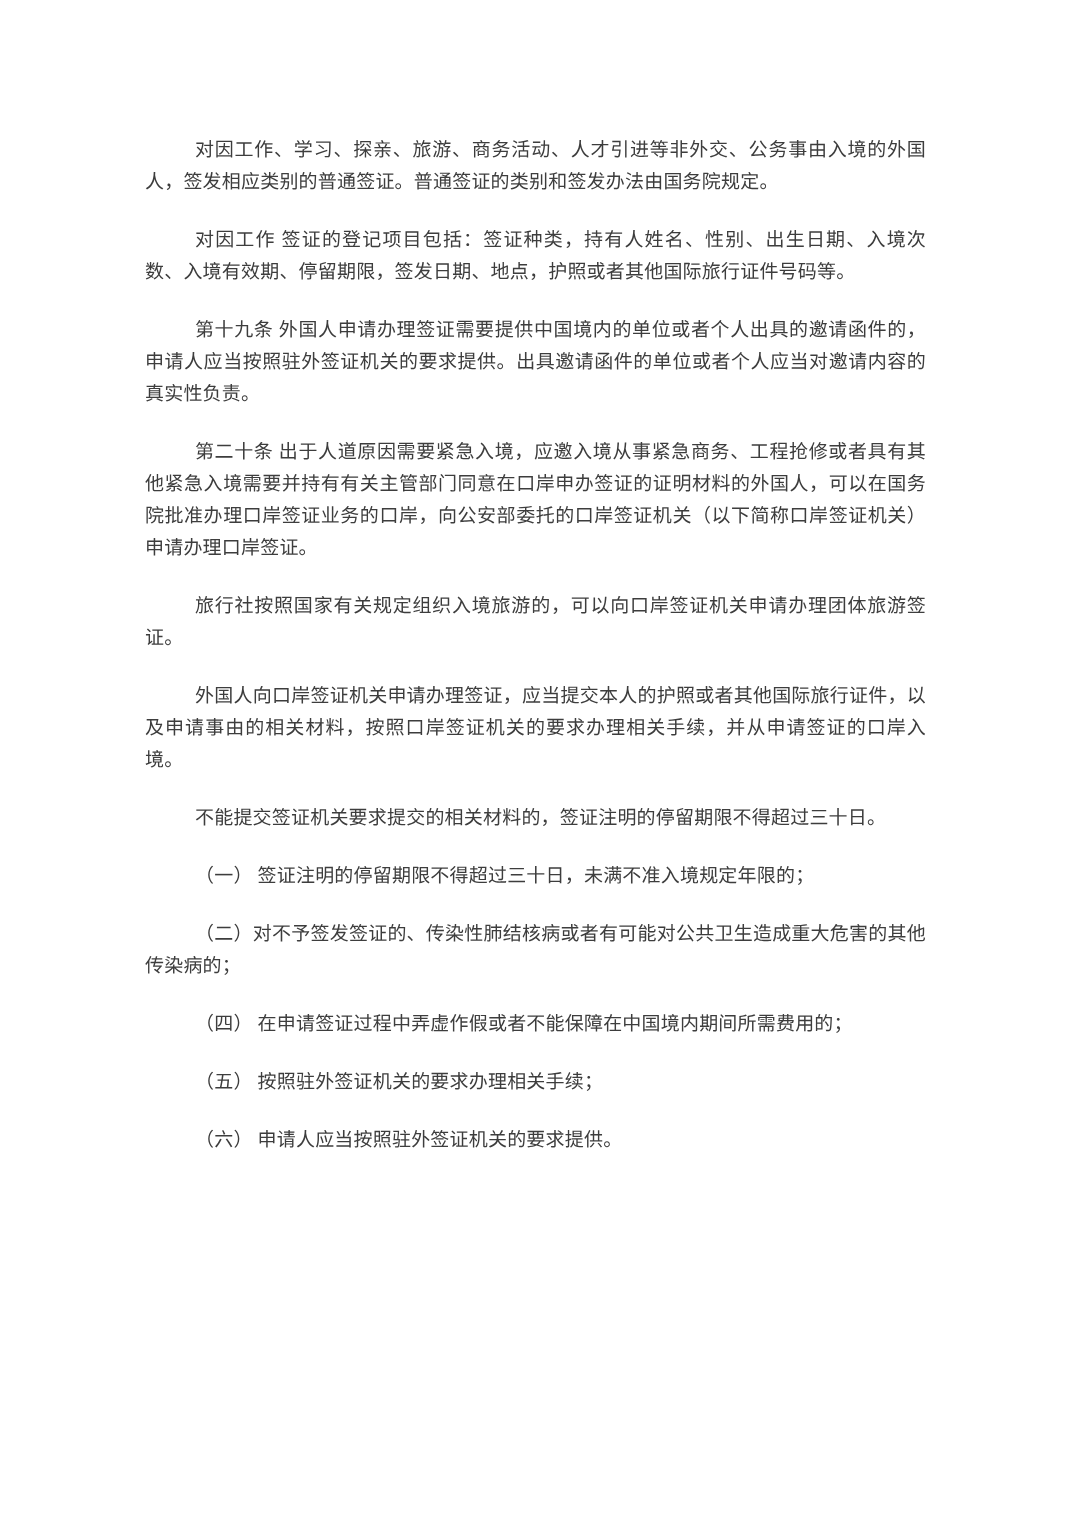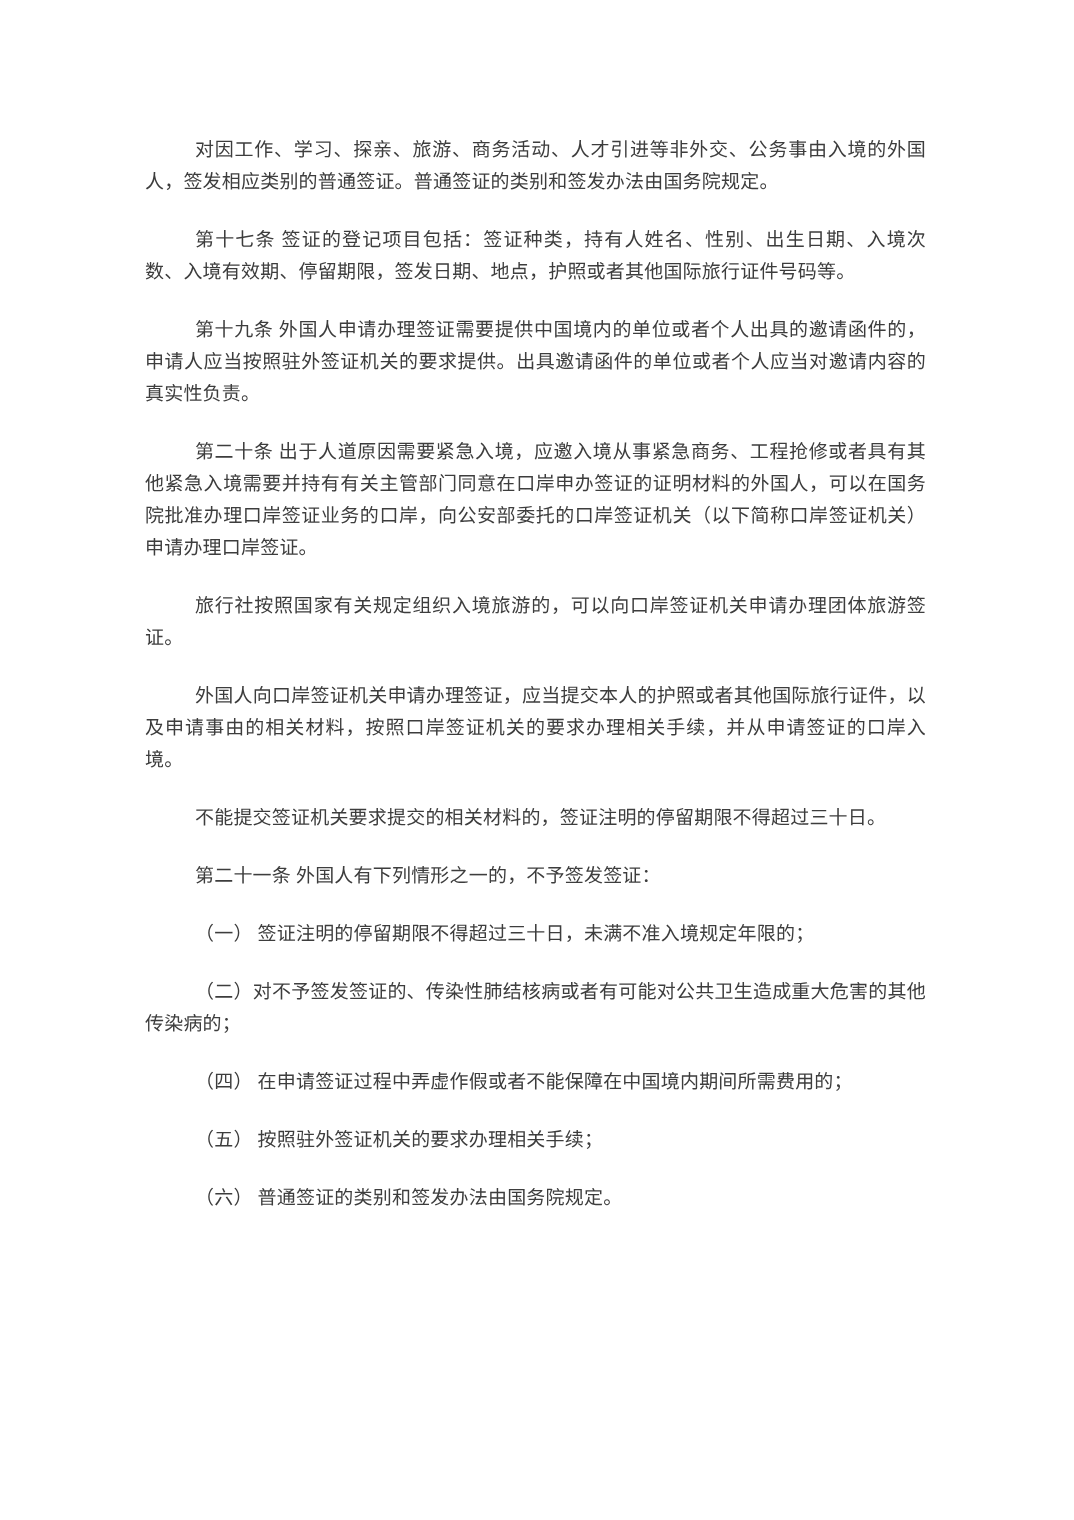--- a/index.html
+++ b/index.html
@@ -30,26 +30,25 @@
     margin: 0 0 26px 0;
     text-indent: 50px;
   }
 </style>
 </head>
 <body>
 
 <div class="page">
   <div class="doc-body">
     <p>对因工作、学习、探亲、旅游、商务活动、人才引进等非外交、公务事由入境的外国人，签发相应类别的普通签证。普通签证的类别和签发办法由国务院规定。</p>
-    <p>第十七条 签证的登记项目包括：签证种类，持有人姓名、性别、出生日期、入境次数、入境有效期、停留期限，签发日期、地点，护照或者其他国际旅行证件号码等。</p>
+    <p>对因工作 签证的登记项目包括：签证种类，持有人姓名、性别、出生日期、入境次数、入境有效期、停留期限，签发日期、地点，护照或者其他国际旅行证件号码等。</p>
     <p>第十九条 外国人申请办理签证需要提供中国境内的单位或者个人出具的邀请函件的，申请人应当按照驻外签证机关的要求提供。出具邀请函件的单位或者个人应当对邀请内容的真实性负责。</p>
     <p>第二十条 出于人道原因需要紧急入境，应邀入境从事紧急商务、工程抢修或者具有其他紧急入境需要并持有有关主管部门同意在口岸申办签证的证明材料的外国人，可以在国务院批准办理口岸签证业务的口岸，向公安部委托的口岸签证机关（以下简称口岸签证机关）申请办理口岸签证。</p>
     <p>旅行社按照国家有关规定组织入境旅游的，可以向口岸签证机关申请办理团体旅游签证。</p>
     <p>外国人向口岸签证机关申请办理签证，应当提交本人的护照或者其他国际旅行证件，以及申请事由的相关材料，按照口岸签证机关的要求办理相关手续，并从申请签证的口岸入境。</p>
     <p>不能提交签证机关要求提交的相关材料的，签证注明的停留期限不得超过三十日。</p>
-    <p>第二十一条 外国人有下列情形之一的，不予签发签证：</p>
     <p>（一） 签证注明的停留期限不得超过三十日，未满不准入境规定年限的；</p>
     <p>（二）对不予签发签证的、传染性肺结核病或者有可能对公共卫生造成重大危害的其他传染病的；</p>
     <p>（四） 在申请签证过程中弄虚作假或者不能保障在中国境内期间所需费用的；</p>
     <p>（五） 按照驻外签证机关的要求办理相关手续；</p>
-    <p>（六） 普通签证的类别和签发办法由国务院规定。</p>
+    <p>（六） 申请人应当按照驻外签证机关的要求提供。</p>
   </div>
 </div>
 
 </body></html>

